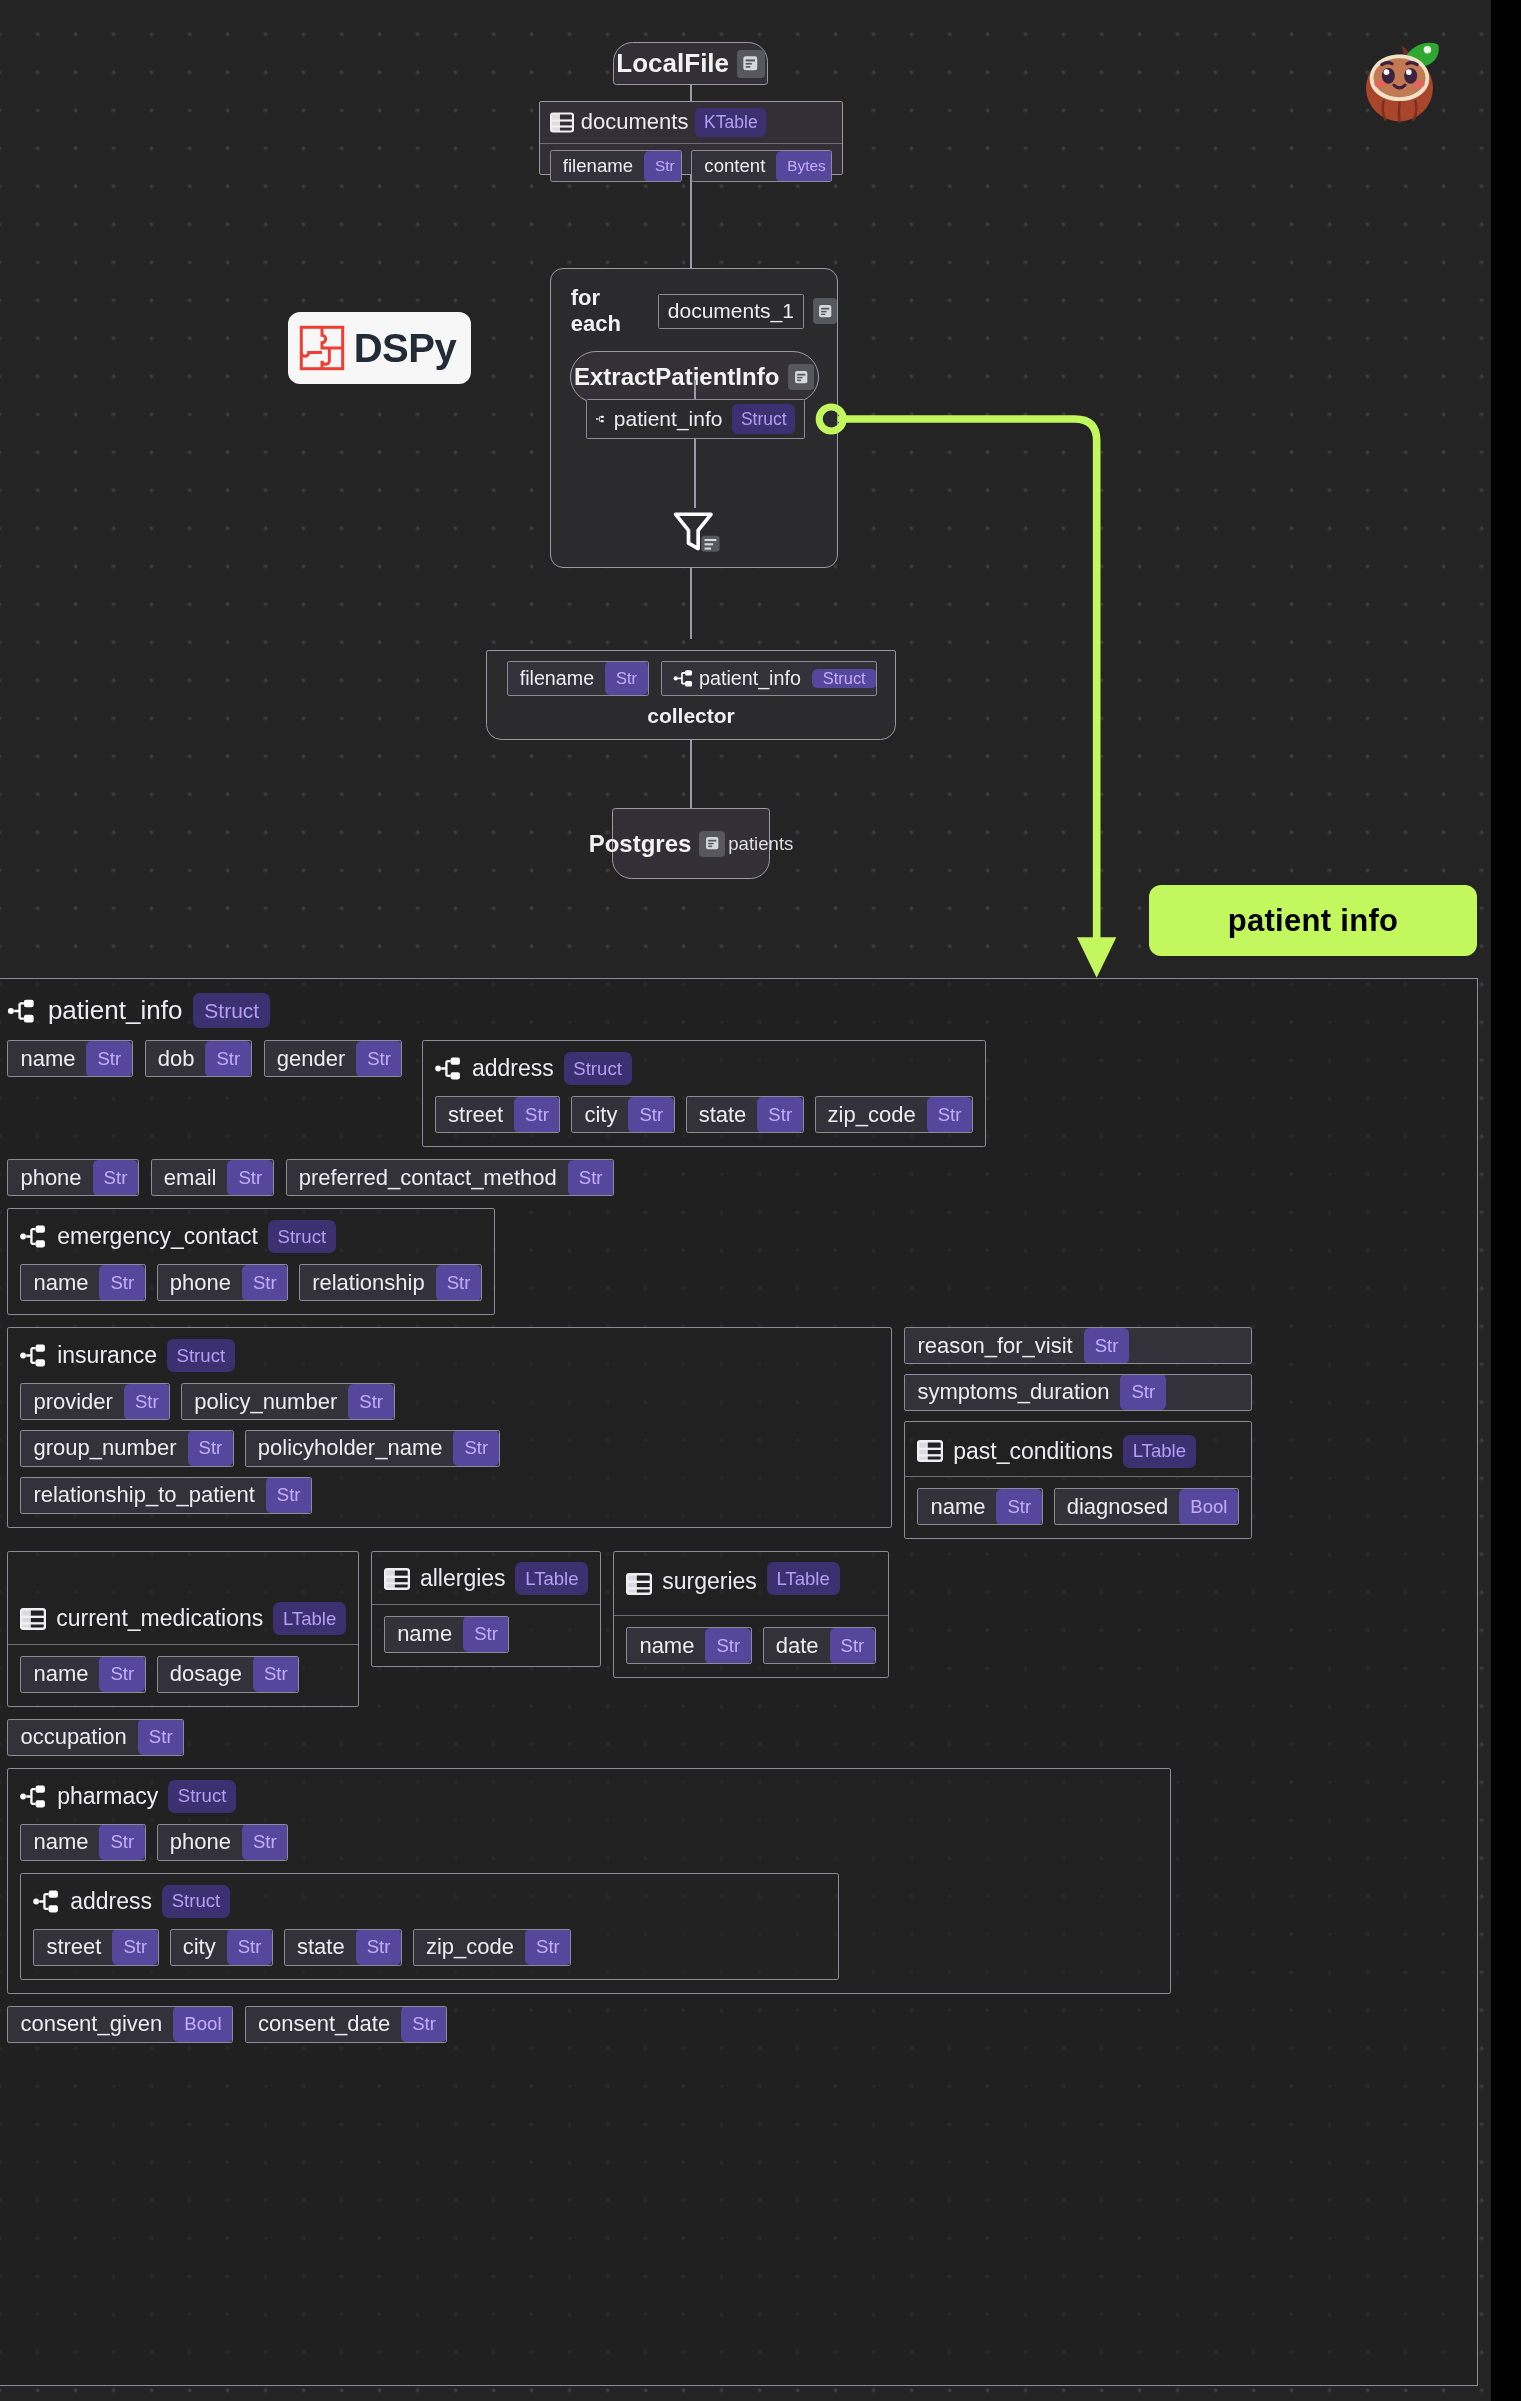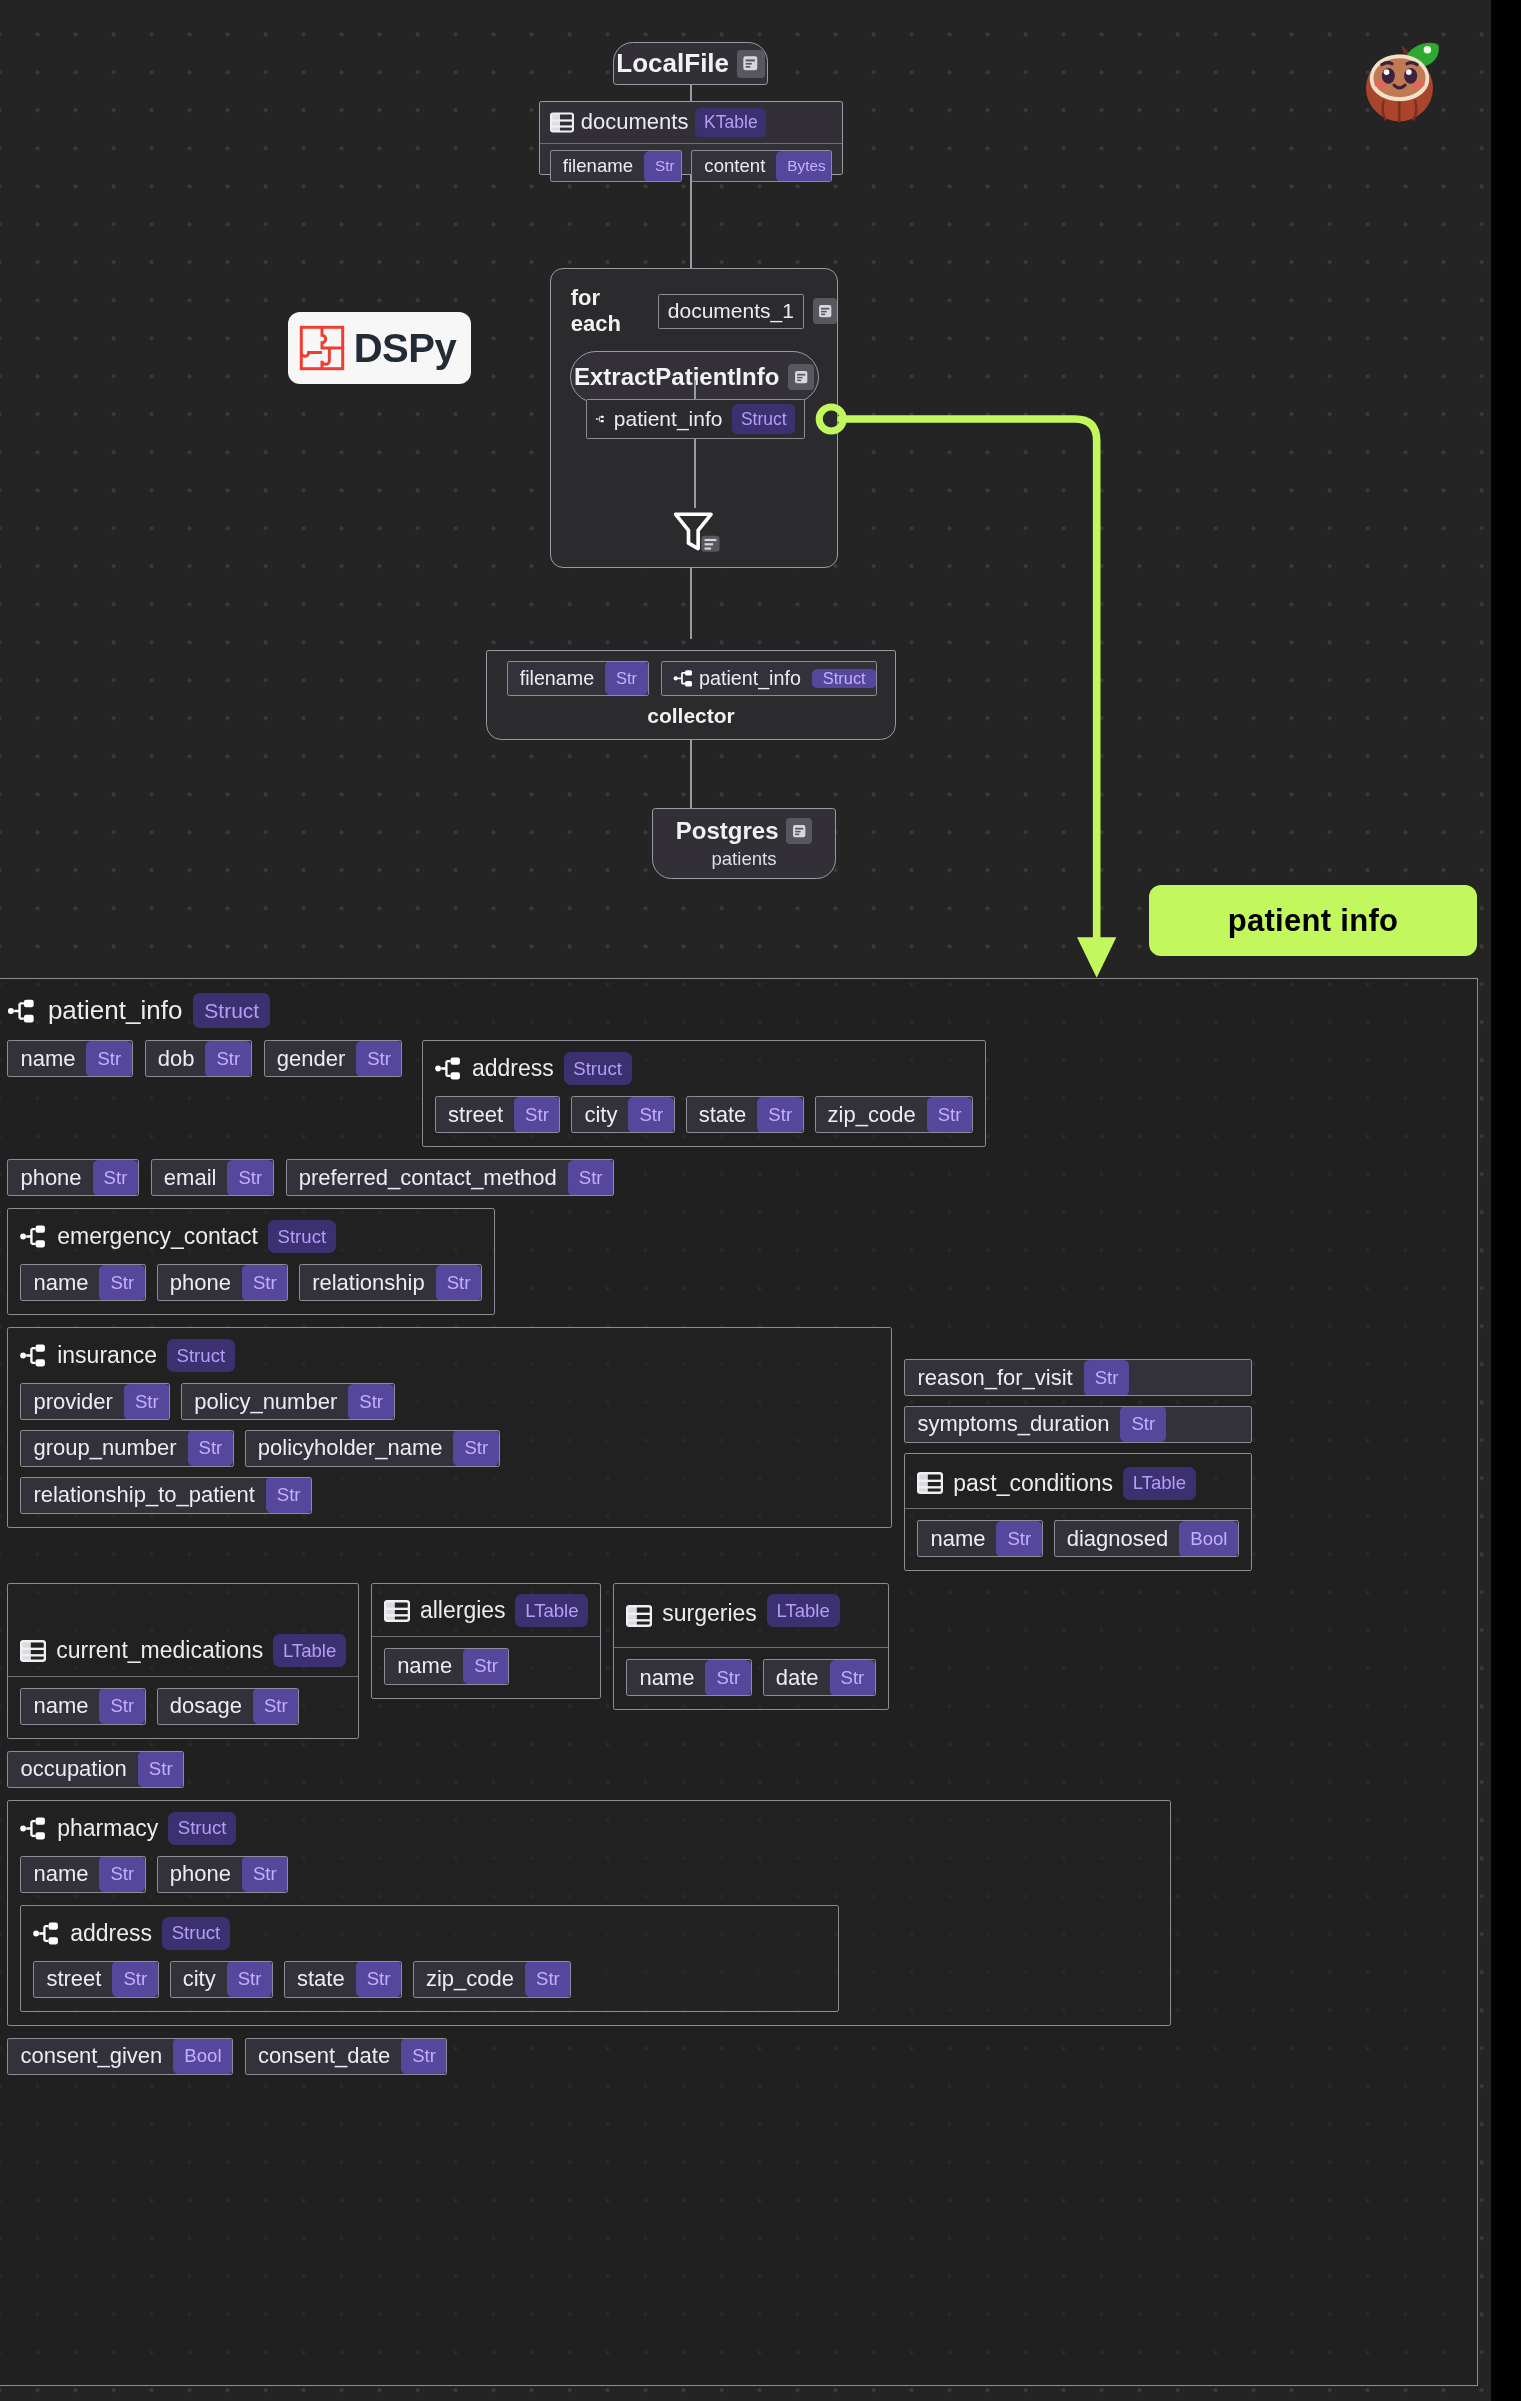--- a/index.html
+++ b/index.html
@@ -276,21 +276,21 @@
         </svg>
         <span class="lbl" style="font-size:19.7px;padding-left:0;">patient_info</span>
         <span class="ty" style="font-size:16.4px;">Struct</span>
       </span>
     </div>
     <div style="text-align:center;color:#f2f2f2;font-weight:bold;font-size:21px;margin-top:8.7px;">collector</div>
   </div>
 
   <div class="conn" style="left:690px;top:740px;height:71px;"></div>
 
-  <div class="flow-node cap-node cap-node-bottom" style="left:612px;top:808px;width:184px;height:71px;flex-direction:column;gap:3.3px;margin-left:40px;">
+  <div class="flow-node cap-node cap-node-bottom" style="left:612px;top:808px;width:158px;height:71px;flex-direction:row;gap:3.3px;">
     <div class="node-title" style="font-size:24px;">
       <span>Postgres</span>
       <span class="glyph-box" style="width:26px;height:26px;">
         <svg width="16.4" height="16.4" viewBox="0 0 24 24">
           <rect x="3" y="3" width="18" height="18" rx="3" fill="#d7d7dd"></rect>
           <rect x="6" y="7" width="12" height="2.6" fill="#57575e"></rect>
           <rect x="6" y="11.5" width="8" height="2.2" fill="#57575e"></rect>
           <rect x="6" y="15.5" width="6" height="2.2" fill="#57575e"></rect>
         </svg>
       </span>
@@ -448,21 +448,21 @@
             </div>
             <div class="grow">
               <span class="chip">
                 <span class="lbl">relationship_to_patient</span>
                 <span class="ty">Str</span>
               </span>
             </div>
           </div>
         </div>
 
-        <div class="col" style="gap:9.8px;margin-top:32px;">
+        <div class="col" style="gap:9.8px;">
           <span class="chip">
             <span class="lbl">reason_for_visit</span>
             <span class="ty">Str</span>
           </span>
           <span class="chip">
             <span class="lbl">symptoms_duration</span>
             <span class="ty">Str</span>
           </span>
 
           <div class="group" style="padding-top:13px;">

